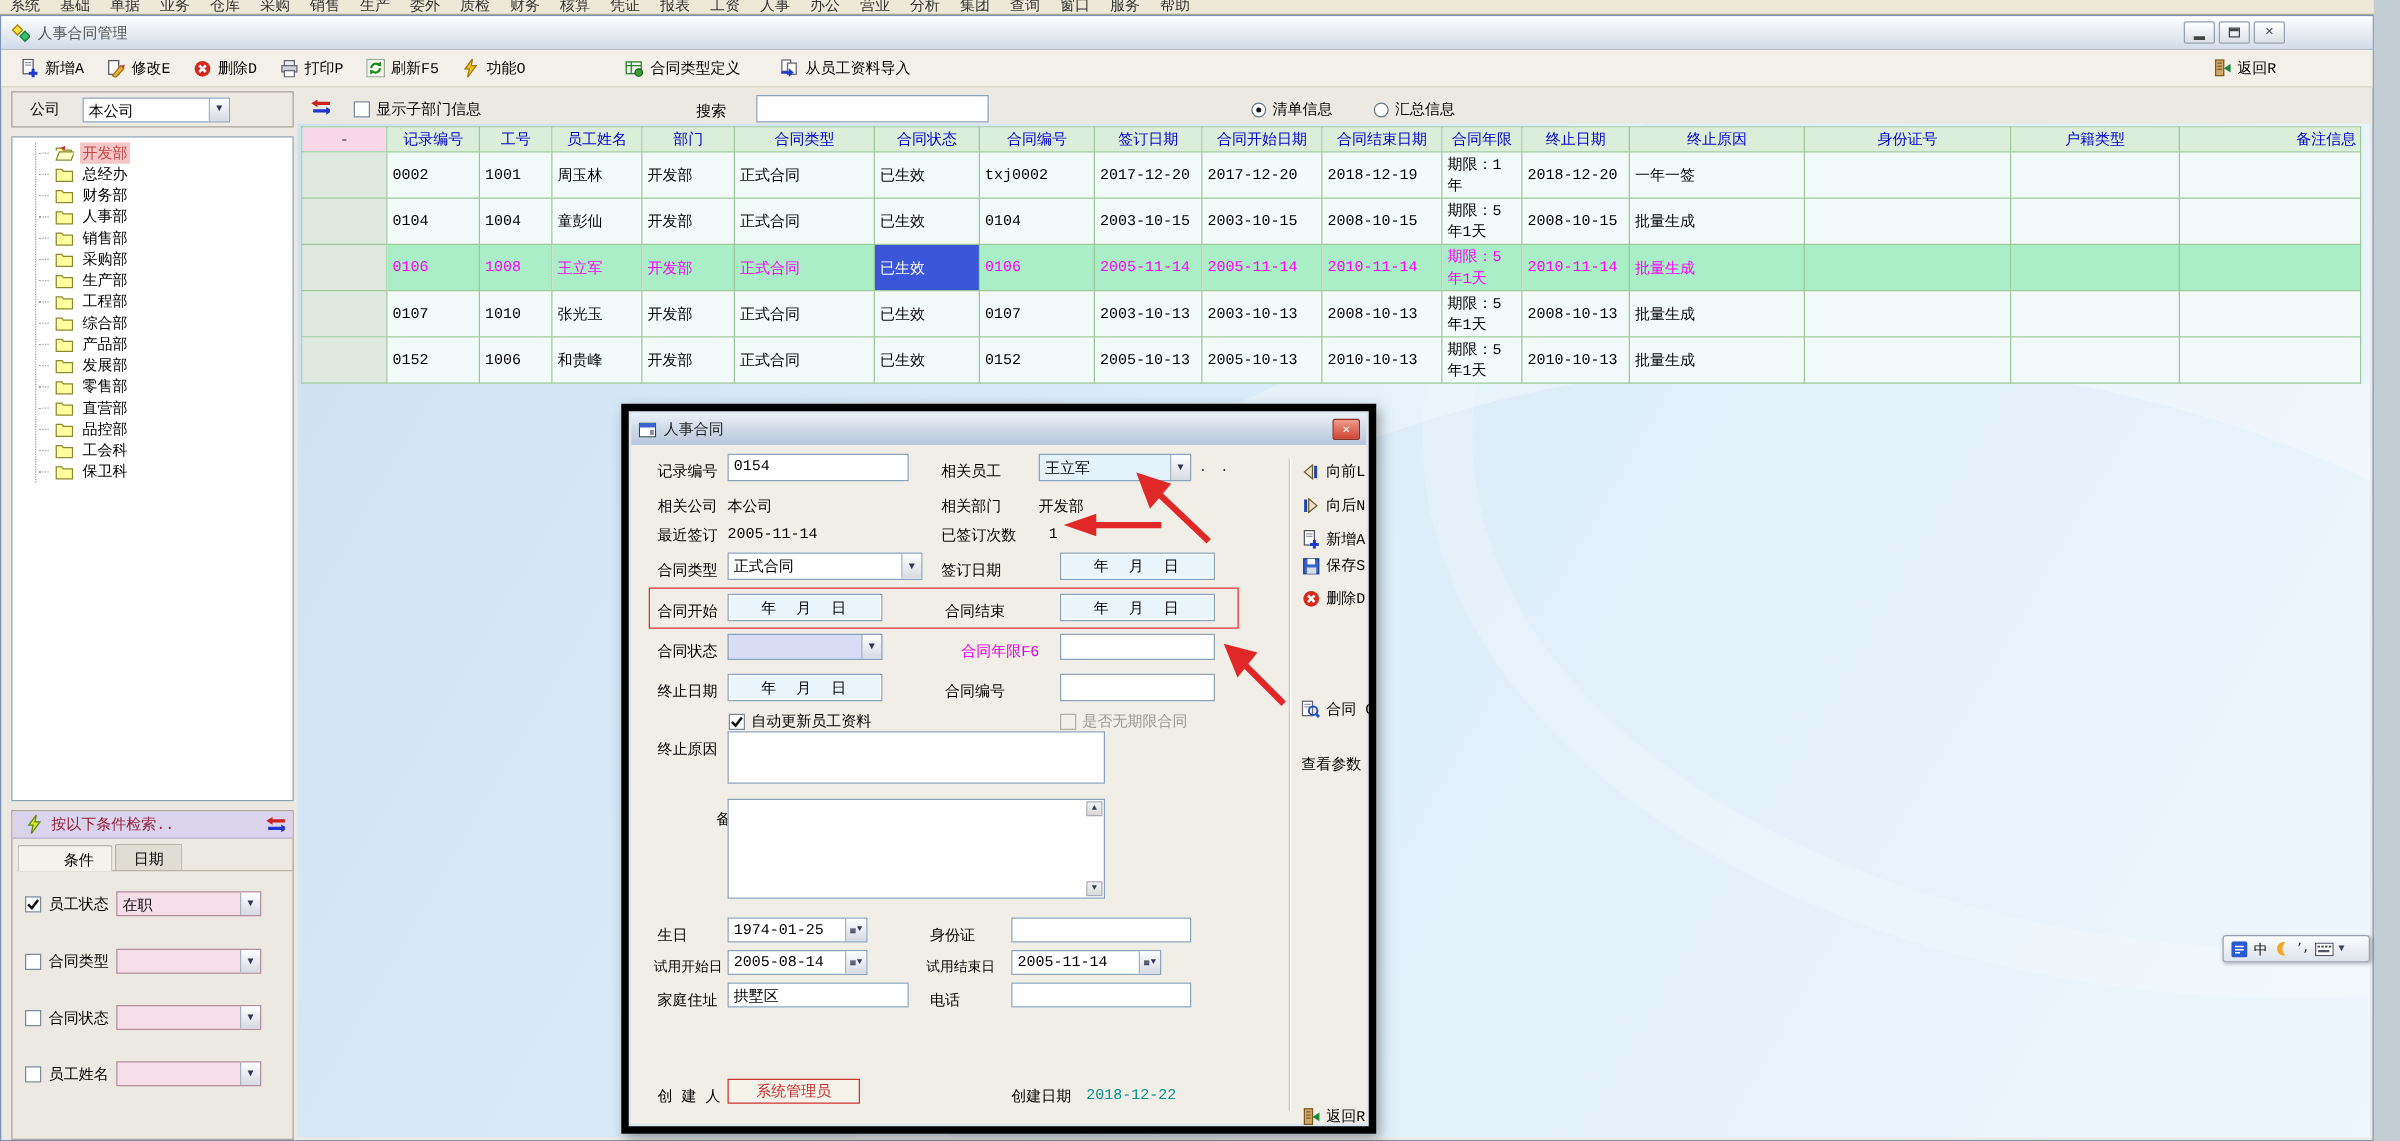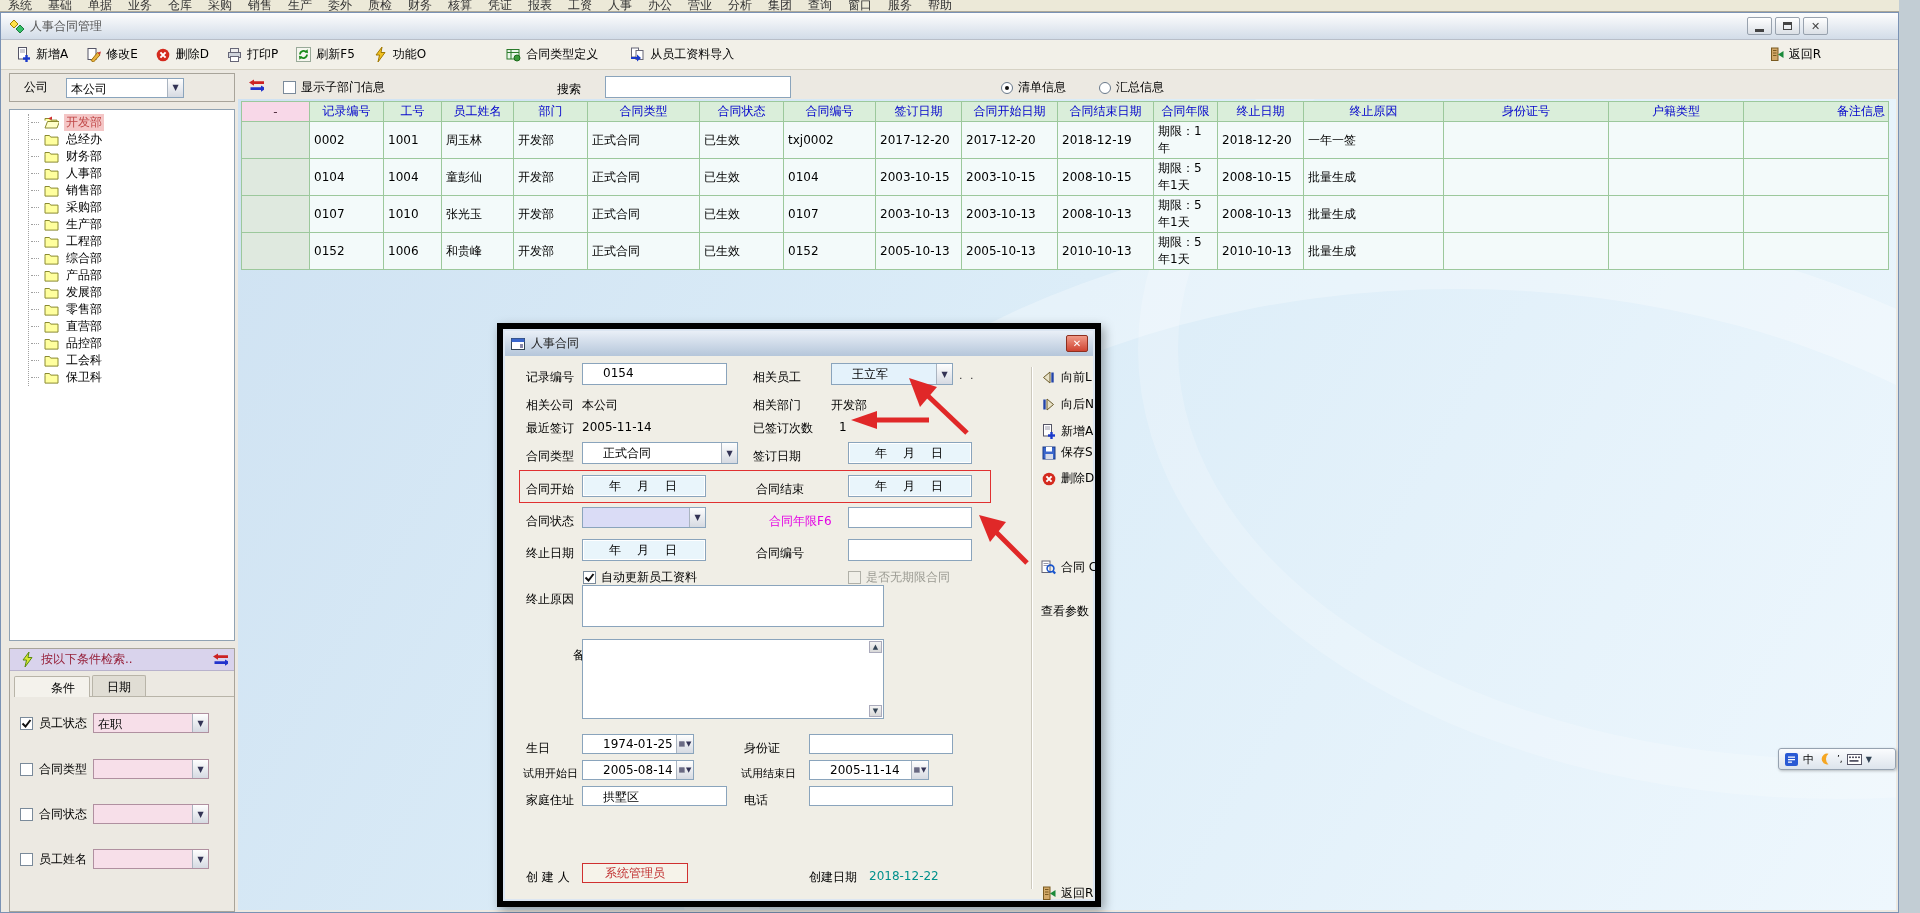--- a/index.html
+++ b/index.html
@@ -1,17 +1,17 @@
 <!DOCTYPE html>
 <html><head>
 <meta charset="utf-8">
 <style>
   * { margin:0; padding:0; box-sizing:border-box; }
   body { font-family:"DejaVu Sans","Liberation Sans",sans-serif; font-size:12px; color:#000; }
-  .screen { position:relative; width:1920px; height:913px; background:#c2cdd4; overflow:hidden; }
+  .screen { position:relative; width:1920px; height:913px; background:#c2cdd4; overflow:hidden;font-family:Liberation Mono, monospace; }
 
   
   .menubar { position:absolute; left:0; top:0; width:1899px; height:12px; background:#ece9d8; border-bottom:1px solid #aca899; overflow:hidden; white-space:nowrap; }
   .menubar span { display:inline-block; margin:0 8px; font-size:12px; line-height:15px; color:#333; transform:translateY(-2px); }
 
   
   .window { position:absolute; left:0; top:12px; width:1899px; height:901px; background:#ece9e2; border:1px solid #7a92b4; }
   .titlebar { position:absolute; left:0; top:0; right:0; height:27px; background:linear-gradient(#fdfdfd,#d2dce8); border-bottom:1px solid #b8bec8; display:flex; align-items:center; padding-left:8px; color:#555; }
   .titlebar .t-label { margin-left:6px; }
   .win-buttons { position:absolute; right:70px; top:4px; display:flex; gap:3px; }
@@ -79,21 +79,21 @@
   .grid td.selcell { background:#3a55d8; color:#fff; }
 
   
   .dialog { position:absolute; left:496px; top:310px; width:604px; height:584px; background:#f0eee6; border:6px solid #000000; box-shadow:3px 4px 10px rgba(0,0,0,.35), inset 0 0 0 2px #dce6f2; }
   .dlg-title { position:absolute; left:2px; top:2px; right:2px; height:25px; background:linear-gradient(#e9eff7,#b5c6da); display:flex; align-items:center; gap:6px; padding:0 5px; color:#222; }
   .dlg-close { margin-left:auto; width:22px; height:17px; background:linear-gradient(#f09a88,#cf4432); border:1px solid #8e2f1f; border-radius:2px; color:#fff; font-size:10px; font-weight:bold; display:flex; align-items:center; justify-content:center; }
   .dlg .lbl { position:absolute; white-space:nowrap; }
   .lbl.magenta { color:#e400e4; }
   .lbl.small { font-size:11px; }
   .val-teal { color:#00908c; }
-  .inp { position:absolute; background:#fff; border:1px solid #8aa4bc; padding:2px 20px; overflow:hidden; white-space:nowrap; }
+  .inp { position:absolute; background:#fff; border:1px solid #8aa4bc; padding:2px 4px; overflow:hidden; white-space:nowrap; }
   .inp.lav { background:#dadcf6; }
   .inp.hl { background:#e4f2fb; }
   .datefld { position:absolute; background:#fff; border:1px solid #8aa4bc; padding:1px; }
   .datefld .din { width:100%; height:100%; background:#e9f5fb; display:flex; align-items:center; justify-content:center; letter-spacing:2px; }
   .cal-btn { position:absolute; right:0; top:0; bottom:0; width:17px; background:linear-gradient(#fefefe,#d6dae2); border-left:1px solid #aab4c0; display:flex; align-items:center; justify-content:center; font-size:7px; color:#335; gap:1px; }
   .txtarea { position:absolute; background:#fff; border:1px solid #8aa4bc; }
   .scr { position:absolute; right:1px; width:13px; height:12px; background:linear-gradient(#f4f4f4,#d8d8d8); border:1px solid #aab; font-size:7px; display:flex; align-items:center; justify-content:center; color:#345; }
   .redbox { position:absolute; border:1px solid #d03030; color:#c03030; display:flex; align-items:center; justify-content:center; background:#f6f3ea; }
   .red-rect { position:absolute; left:16px; top:141px; width:472px; height:33px; border:1px solid #e03030; }
   .more-btn { position:absolute; font-size:11px; letter-spacing:2px; color:#333; }
@@ -526,20 +526,39 @@
               <td>2008-10-15</td>
               <td>期限：5年1天</td>
               <td>2008-10-15</td>
               <td>批量生成</td>
               <td></td>
               <td></td>
               <td></td>
             </tr>
             <tr>
               <td class="td-first"></td>
+              <td class="sel">0106</td>
+              <td class="sel">1008</td>
+              <td class="sel">王立军</td>
+              <td class="sel">开发部</td>
+              <td class="sel">正式合同</td>
+              <td class="sel selcell">已生效</td>
+              <td class="sel">0106</td>
+              <td class="sel">2005-11-14</td>
+              <td class="sel">2005-11-14</td>
+              <td class="sel">2010-11-14</td>
+              <td class="sel">期限：5年1天</td>
+              <td class="sel">2010-11-14</td>
+              <td class="sel">批量生成</td>
+              <td class="sel"></td>
+              <td class="sel"></td>
+              <td class="sel"></td>
+            </tr>
+            <tr>
+              <td class="td-first"></td>
               <td>0107</td>
               <td>1010</td>
               <td>张光玉</td>
               <td>开发部</td>
               <td>正式合同</td>
               <td>已生效</td>
               <td>0107</td>
               <td>2003-10-13</td>
               <td>2003-10-13</td>
               <td>2008-10-13</td>

